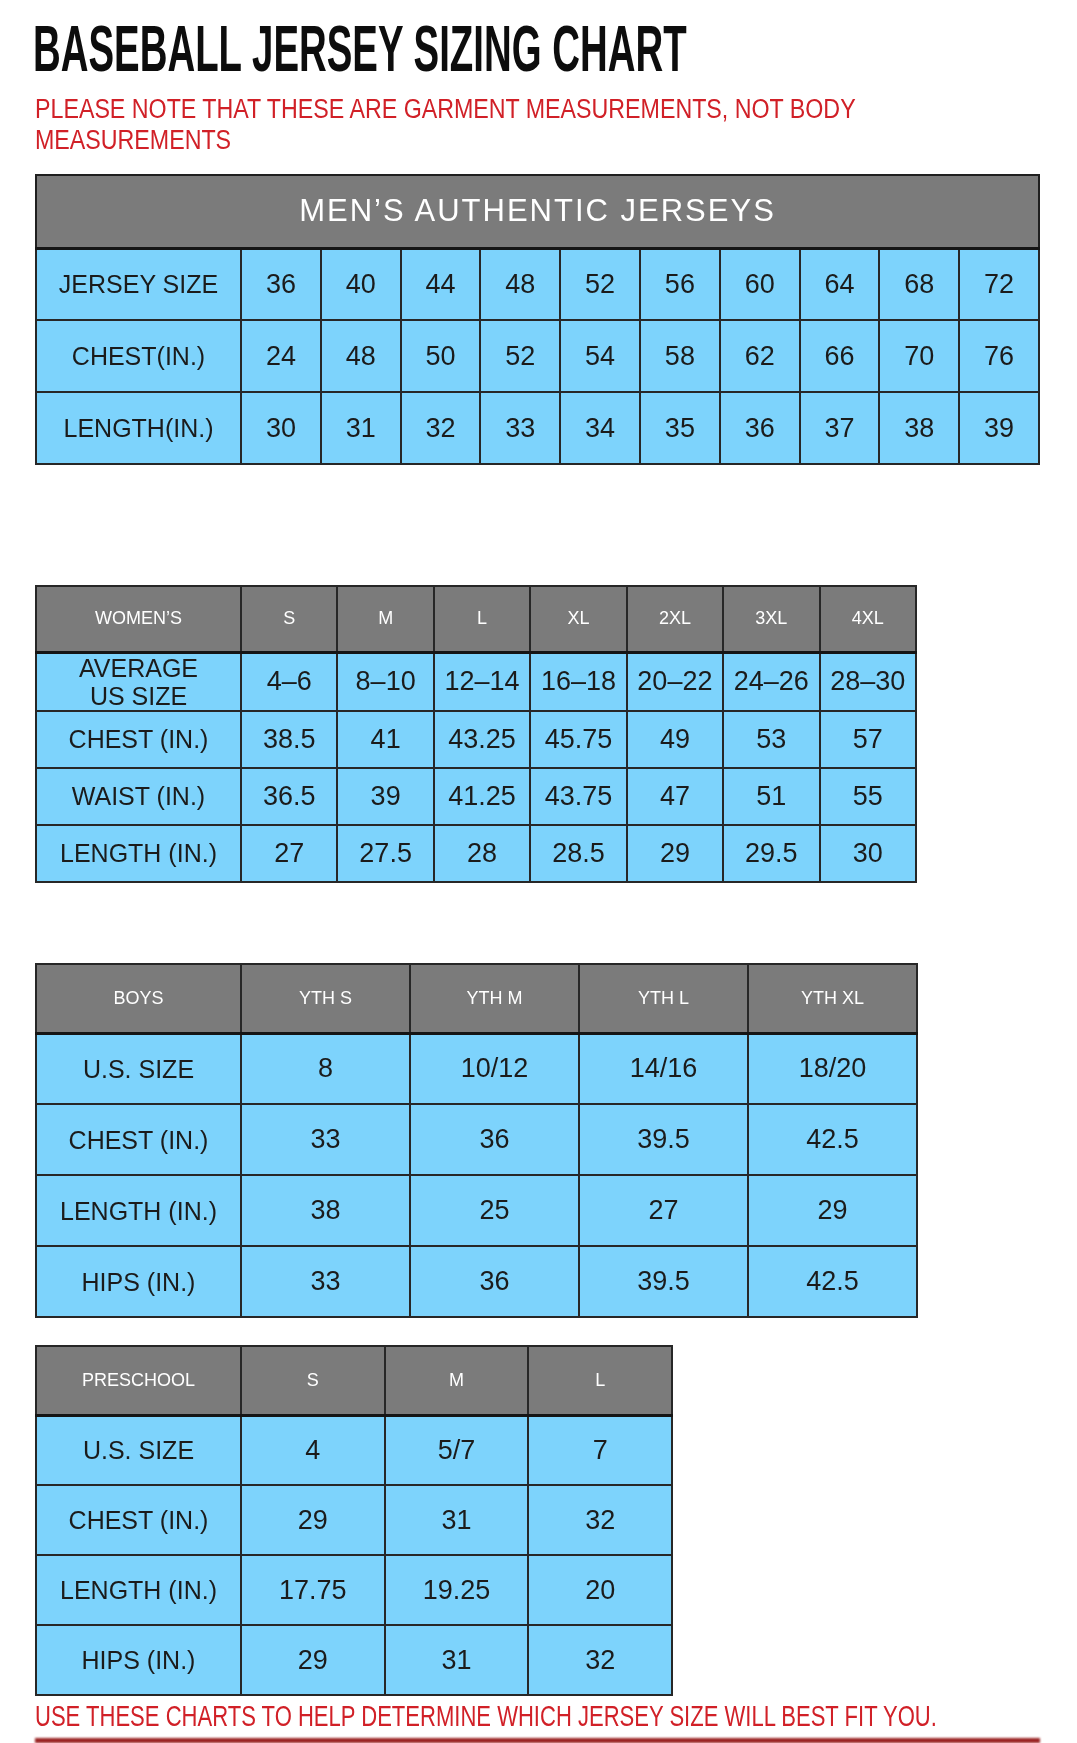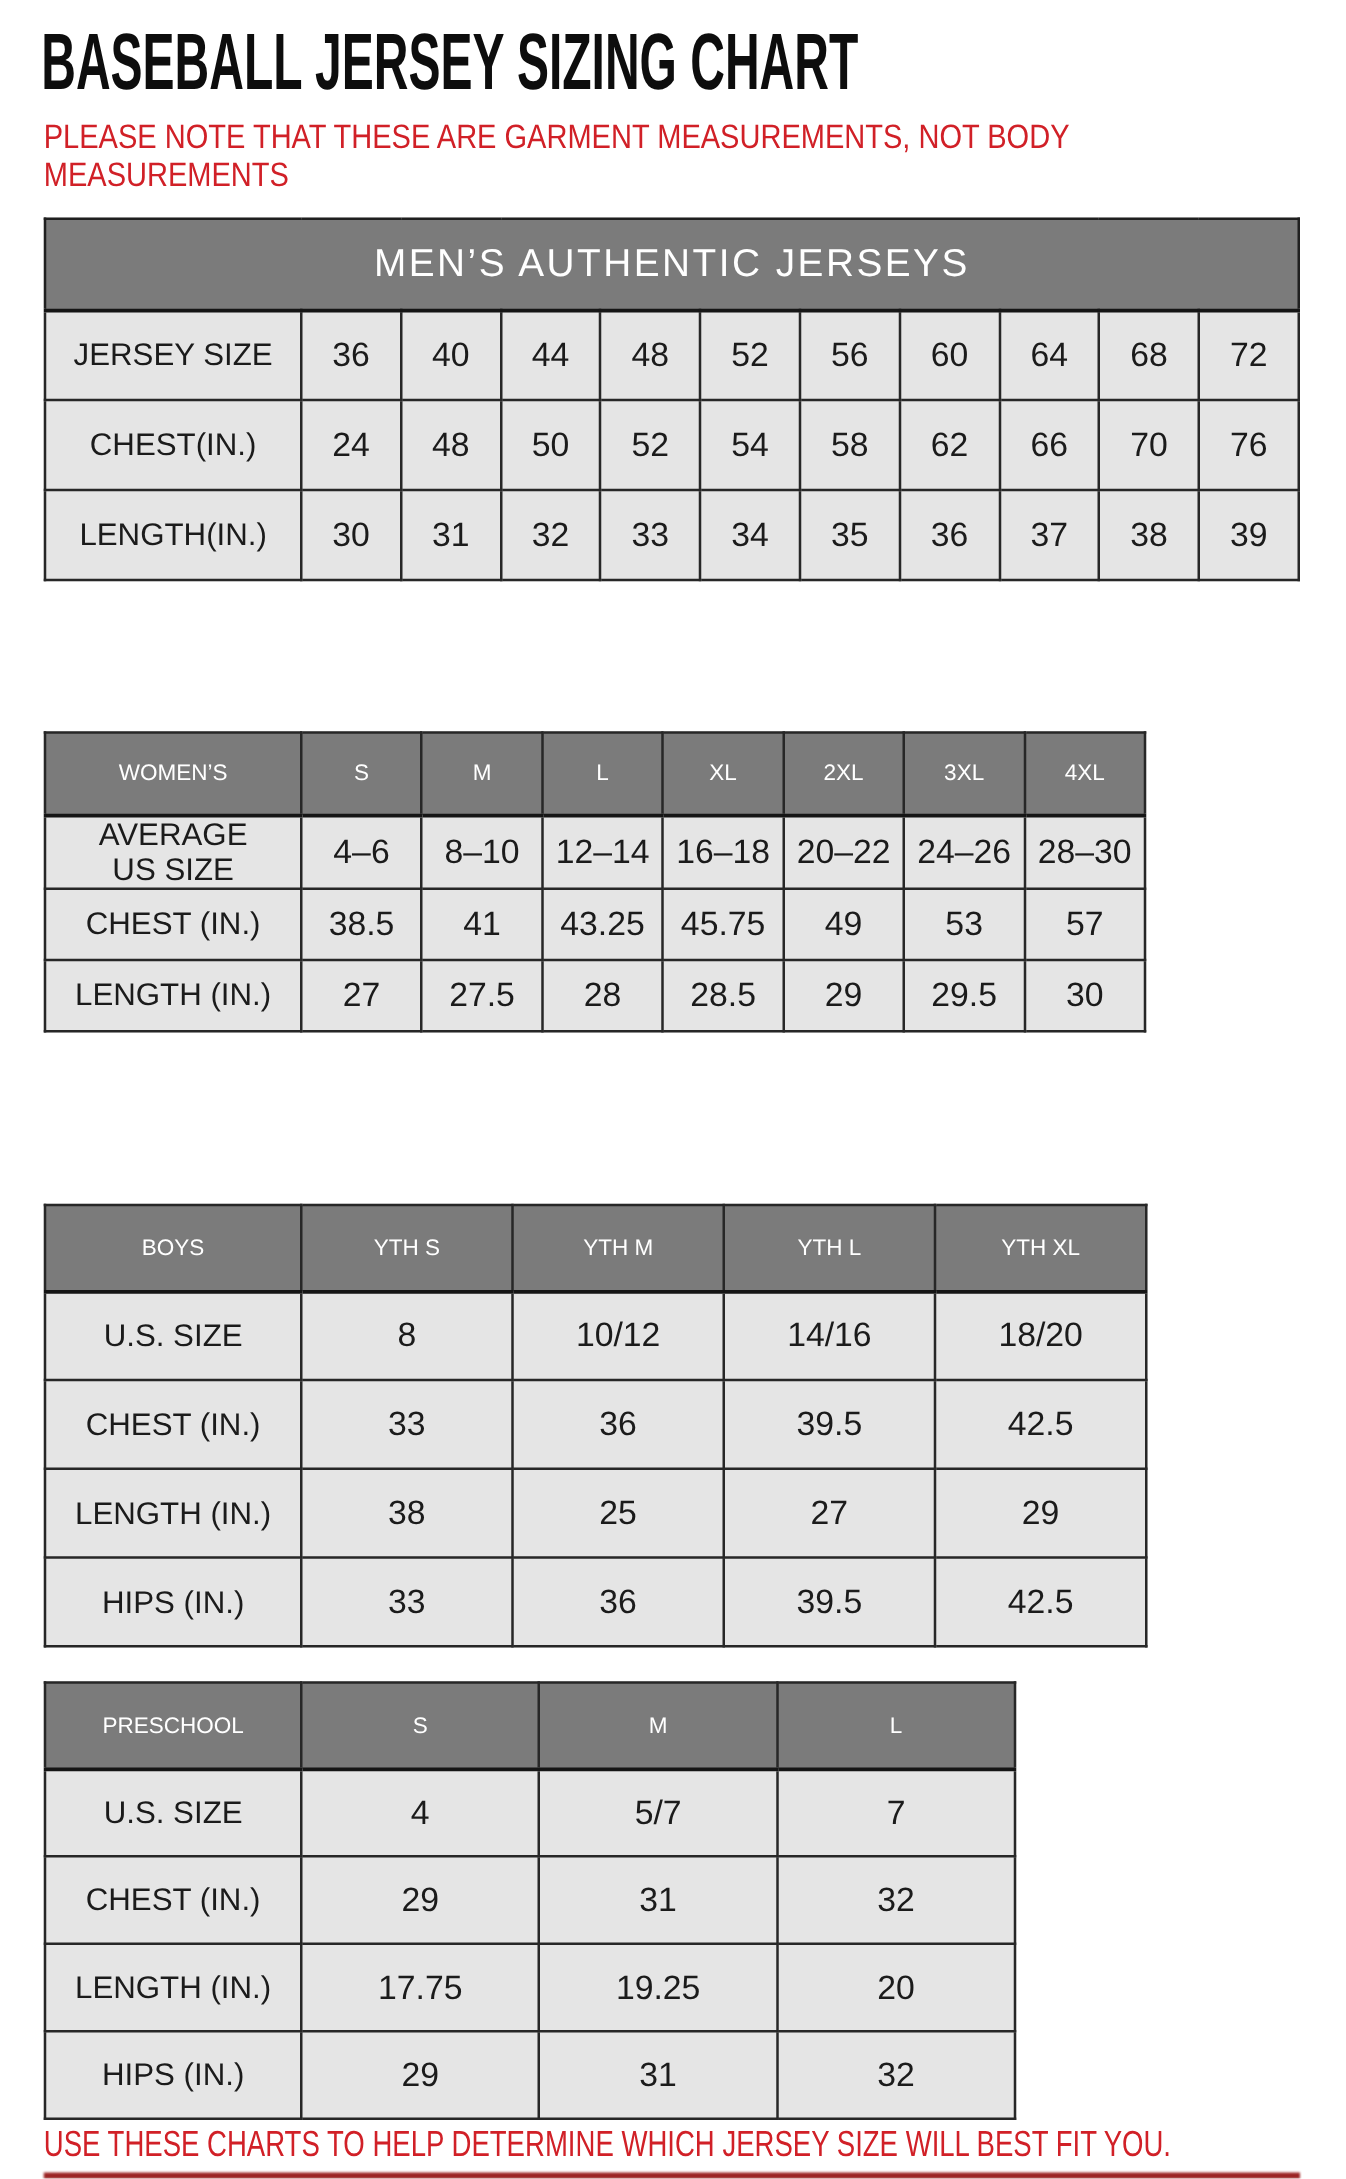--- a/index.html
+++ b/index.html
@@ -29,24 +29,24 @@
     position:absolute;left:35px;top:94px;
     color:var(--accent-red);
     font-size:27px;line-height:31px;
     transform:scaleX(0.86);transform-origin:left top;
   }
   .note span{display:block;white-space:nowrap;}
   .tbl-wrap{position:absolute;left:35px;}
   #wrap-mens{top:174px;width:1005px;}
   #wrap-womens{top:585px;width:882px;}
   #wrap-boys{top:963px;width:883px;}
-  #wrap-preschool{top:1345px;width:778px;}
+  #wrap-preschool{top:1345px;width:638px;}
   table.tbl{
     border-collapse:collapse;table-layout:fixed;width:100%;
-    background:#e5e5e5;border:2px solid #1f1f1f;
+    background:#7dd3fc;border:2px solid #1f1f1f;
   }
   .tbl col.col-label{width:205px;}
   .tbl td{
     border:2px solid var(--border-dark);
     text-align:center;vertical-align:middle;
     color:var(--text-black);
     padding:0 2px;
     font-size:27px;
   }
   .tbl .hcell{
@@ -196,20 +196,30 @@
             <td class="lbl">CHEST (IN.)</td>
             <td class="val">38.5</td>
             <td class="val">41</td>
             <td class="val">43.25</td>
             <td class="val">45.75</td>
             <td class="val">49</td>
             <td class="val">53</td>
             <td class="val">57</td>
           </tr>
           <tr class="datarow">
+            <td class="lbl">WAIST (IN.)</td>
+            <td class="val">36.5</td>
+            <td class="val">39</td>
+            <td class="val">41.25</td>
+            <td class="val">43.75</td>
+            <td class="val">47</td>
+            <td class="val">51</td>
+            <td class="val">55</td>
+          </tr>
+          <tr class="datarow">
             <td class="lbl">LENGTH (IN.)</td>
             <td class="val">27</td>
             <td class="val">27.5</td>
             <td class="val">28</td>
             <td class="val">28.5</td>
             <td class="val">29</td>
             <td class="val">29.5</td>
             <td class="val">30</td>
           </tr>
         </tbody>

